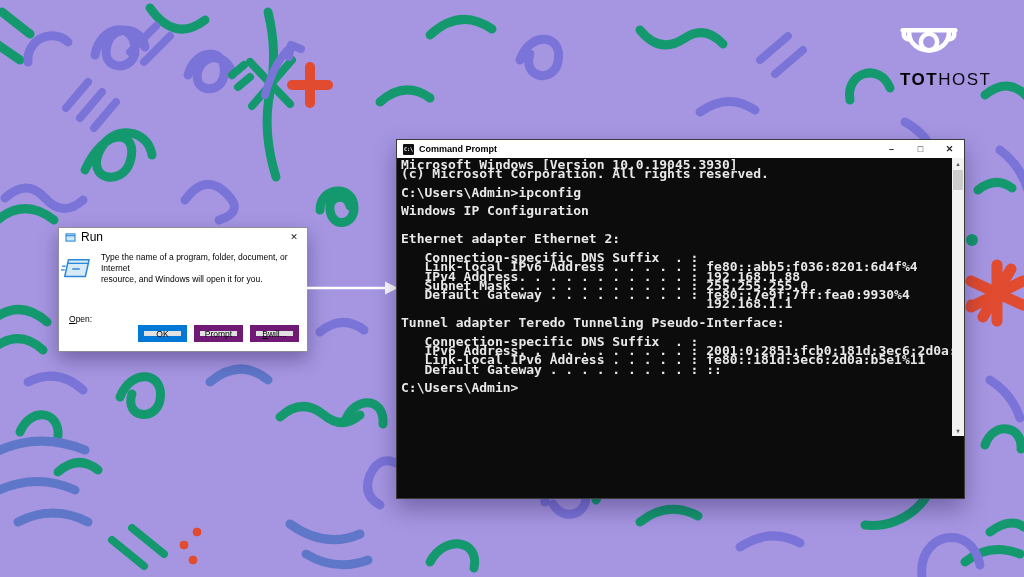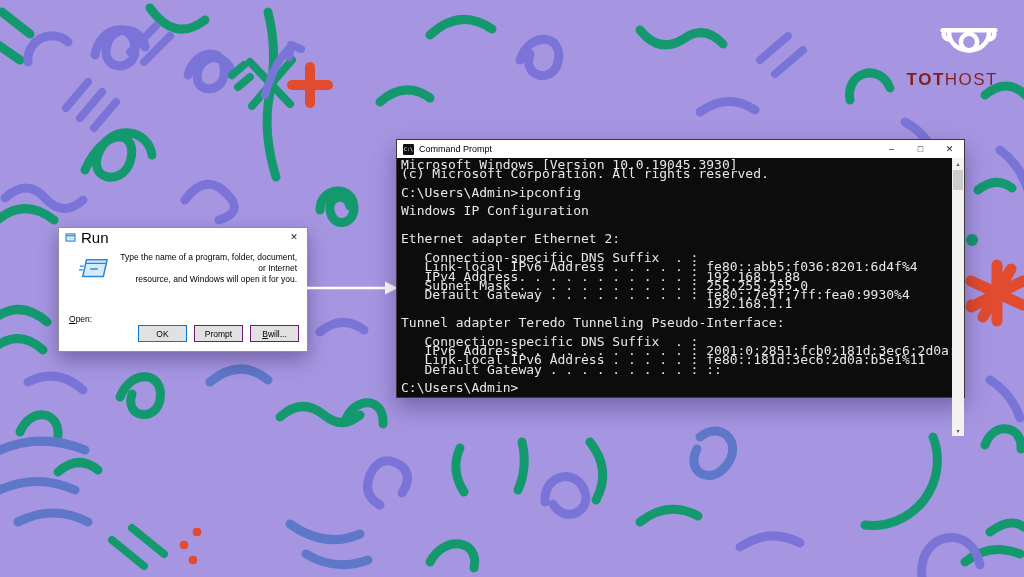--- a/index.html
+++ b/index.html
@@ -10,66 +10,67 @@
   }
   
   #doodles{position:absolute;left:0;top:0;width:1024px;height:577px;}
   #doodles path,#doodles line{fill:none;stroke-linecap:round;stroke-linejoin:round;}
   .dg{stroke:#14996e;}
   .dp{stroke:#7b74d8;}
   .db{stroke:#5f77c9;}
   .dr{stroke:#e14b2f;}
 
   
-  .logo{position:absolute;top:20px;right:26px;width:110px;text-align:right;color:#7f1d1d;}
+  .logo{position:absolute;top:20px;right:14px;width:110px;text-align:left;color:#000000;}
   .logo-text{font-size:17px;letter-spacing:1.5px;margin-top:2px;white-space:nowrap;}
   .logo-text .b{font-weight:700;}
   .logo-text .l{font-weight:400;opacity:.95;}
 
   
   .run-dialog{
     position:absolute;left:58px;top:227px;width:250px;height:125px;
     background:#ffffff;border:1px solid #8f8f9a;box-sizing:border-box;
     box-shadow:0 8px 18px rgba(20,10,60,.35);
     font-size:8.5px;color:#000;
   }
   .run-titlebar{height:18px;display:flex;align-items:center;padding:0 4px 0 6px;}
   .run-titlebar .t-icon{width:11px;height:9px;margin-right:5px;}
-  .run-title{font-size:15px;}
+  .run-title{font-size:12px;}
   .run-close{margin-left:auto;width:18px;height:16px;display:flex;align-items:center;justify-content:center;color:#222;font-size:9px;cursor:default;}
-  .run-body{padding:6px 10px 0 20px;display:flex;text-align:right;}
+  .run-body{padding:6px 10px 0 2px;display:flex;}
   .run-big-icon{width:30px;height:26px;margin:4px 10px 0 0;flex:none;}
   .run-desc{width:192px;line-height:11px;font-size:8.5px;}
   .run-desc span{display:block;}
   .open-row{display:flex;align-items:flex-start;margin:12px 8px 0 10px;position:absolute;left:0;right:0;top:74px;}
   .open-label{width:35px;font-size:8.5px;}
   .open-label .accel{text-decoration:underline;}
   .combo{
     flex:1;height:15px;border:1px solid #0078d7;background:#fff;
     display:flex;align-items:center;position:relative;padding-left:2px;box-sizing:border-box;
   }
   .combo-sel{background:#0078d7;color:#fff;font-size:8.5px;line-height:11px;padding:0 1px;}
   .combo-chevron{position:absolute;right:4px;top:0;color:#444;font-size:9px;line-height:13px;}
   .run-buttons{position:absolute;right:8px;bottom:9px;display:flex;gap:7px;}
   .run-btn{
-    width:49px;height:17px;background:#e1e1e1;border:1px solid #701a75;
+    width:49px;height:17px;background:#e1e1e1;border:6px solid #701a75;
     font-size:8.5px;font-family:"Liberation Sans",sans-serif;color:#000;
     display:flex;align-items:center;justify-content:center;padding:0;box-sizing:border-box;
   }
   .run-btn.default{border-color:#0078d7;}
   .run-btn .accel{text-decoration:underline;}
 
   
   .arrow{position:absolute;left:306px;top:279px;width:92px;height:18px;}
 
   
   .cmd-window{
-    position:absolute;left:396px;top:139px;width:569px;height:259px;
+    position:absolute;left:396px;top:139px;width:569px;height:360px;
     background:#0c0c0c;border:1px solid #3a3a3a;box-sizing:border-box;
     box-shadow:0 10px 22px rgba(20,10,60,.35);
+    font-weight:bold;
   }
   .cmd-titlebar{height:18px;background:#ffffff;display:flex;align-items:center;padding-left:6px;}
   .cmd-icon{
     width:11px;height:11px;background:#111;border-radius:1px;margin-right:5px;flex:none;
     color:#fff;font-family:"DejaVu Sans Mono",monospace;font-size:5px;line-height:11px;text-align:left;padding-left:1px;box-sizing:border-box;
   }
   .cmd-title{font-size:9px;color:#000;}
   .cmd-controls{margin-left:auto;display:flex;height:18px;}
   .cmd-controls span{width:29px;display:flex;align-items:center;justify-content:center;font-size:9px;color:#222;}
   .cmd-body{position:relative;height:278px;overflow:hidden;}

